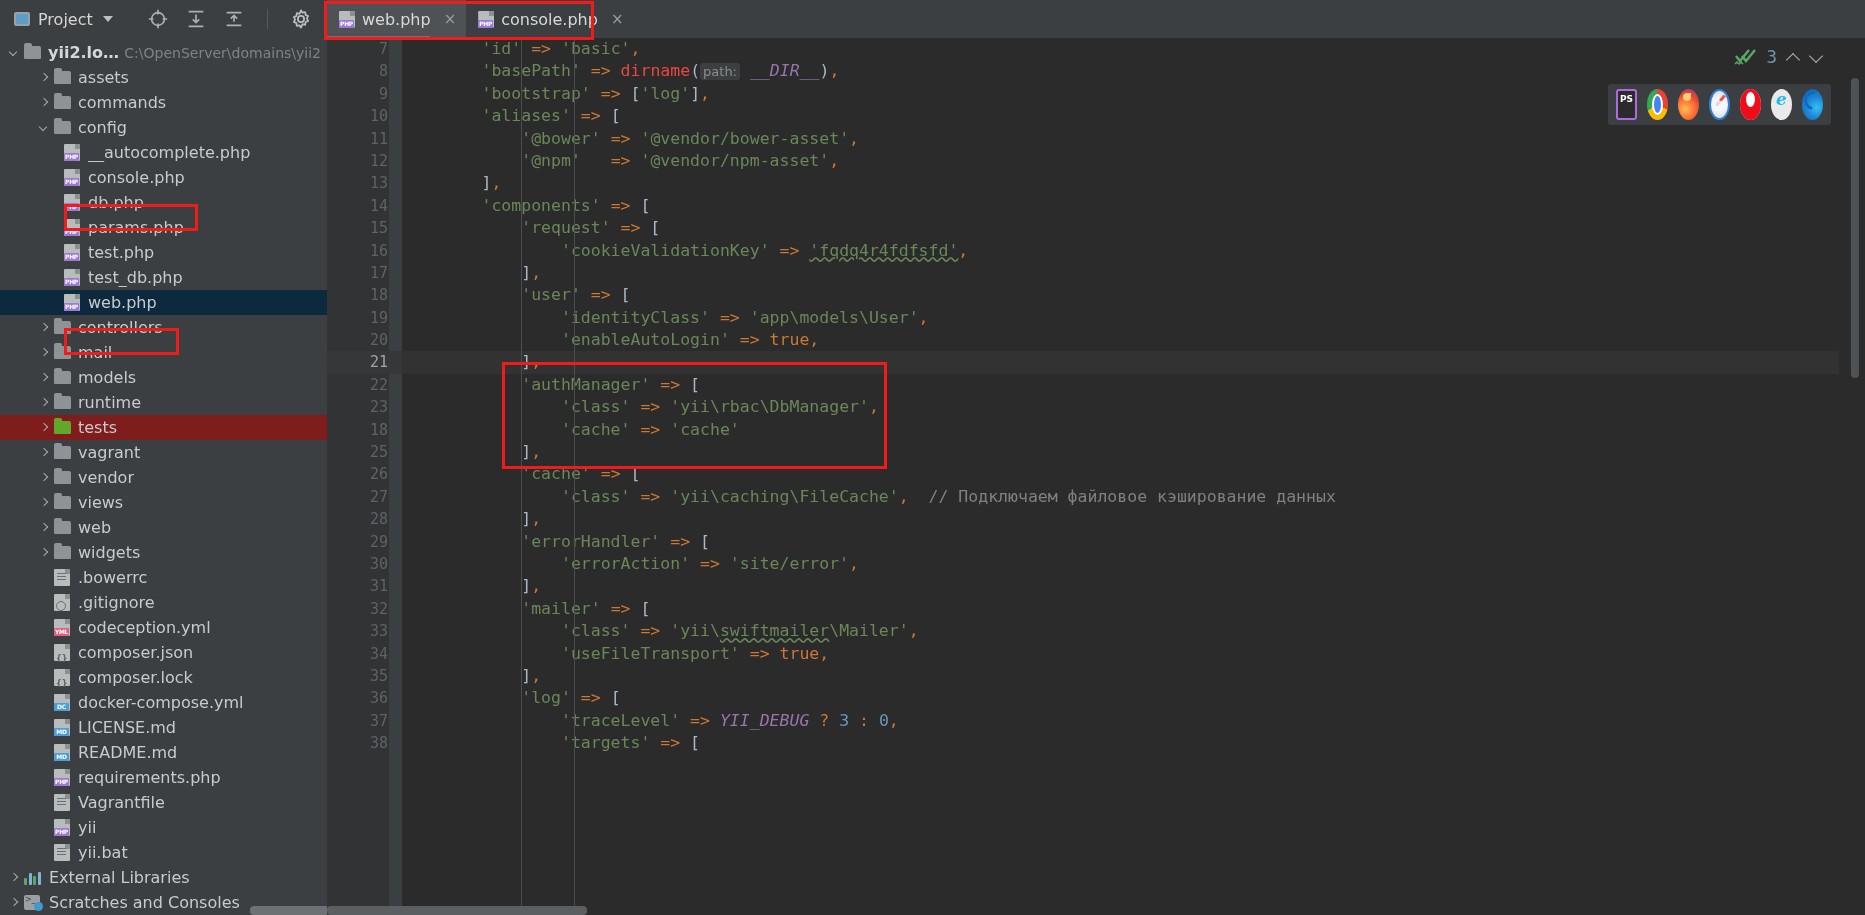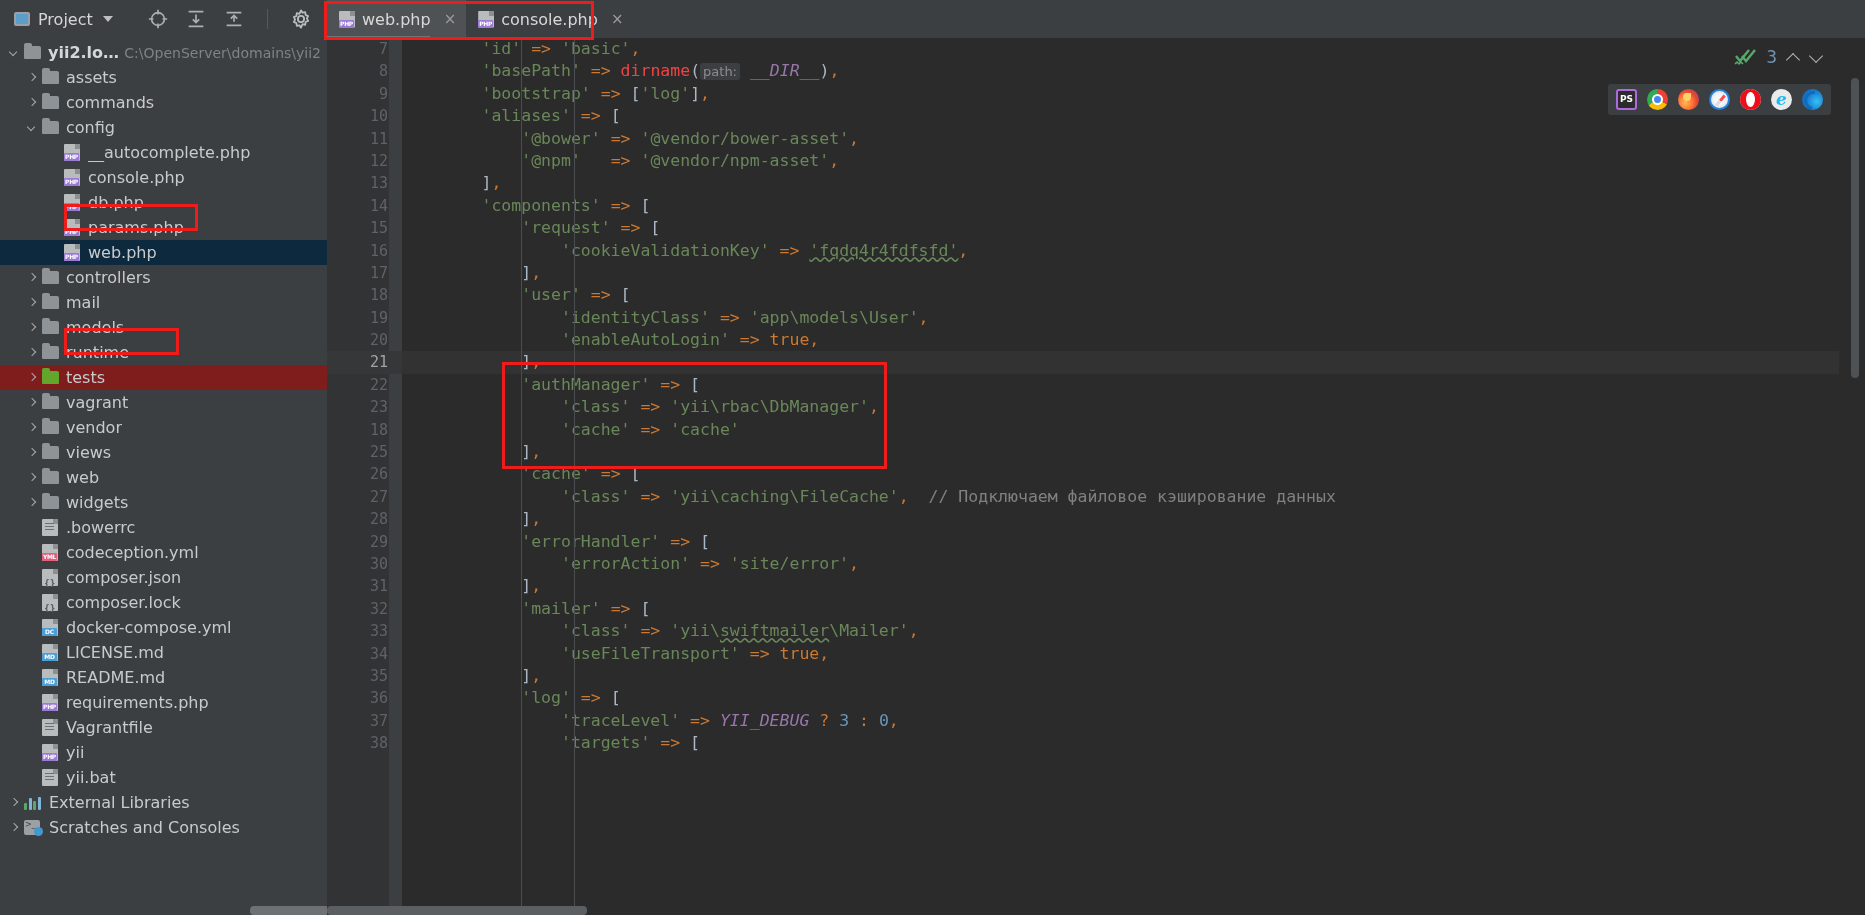--- a/index.html
+++ b/index.html
@@ -108,21 +108,21 @@
   .folder::before {
     content: ""; position: absolute; left: 0; top: -3px; width: 8px; height: 4px;
     background: #8d9396; border-radius: 2px 2px 0 0;
   }
   .folder.green { background: #62a62c; }
   .folder.green::before { background: #62a62c; }
   .lbl { overflow: hidden; text-overflow: ellipsis; }
   .lbl.bold { font-weight: bold; color: #d4d7da; }
   .path { color: #7e8386; font-size: 14px; }
   .ind0 { padding-left: 8px; }
-  .ind1 { padding-left: 26px; }
+  .ind1 { padding-left: 38px; }
   .ind2 { padding-left: 48px; }
   .fileicon-gap { margin-right: 8px; }
   .extlib { width: 18px; height: 14px; flex: 0 0 18px; margin-right: 7px; display: flex; align-items: flex-end; gap: 1.5px; }
   .extlib i { width: 3px; background: #7fb5d8; border-radius: 1px; display: block; }
   .scratch { width: 18px; height: 15px; flex: 0 0 18px; margin-right: 7px; position: relative; }
   .scratch .pg2 { position: absolute; inset: 0 2px 0 0; background: #9aa0a3; border-radius: 2px; }
   .scratch .pg2::after { content: ">_"; position: absolute; left: 1px; top: 0; font-size: 8px; color: #3c3f41; }
   .scratch .clk { position: absolute; right: -1px; bottom: -1px; width: 9px; height: 9px; background: #3f9ad1; border-radius: 50%; }
   .hl-box { position: absolute; border: 3px solid #f01c1c; pointer-events: none; z-index: 30; }
   .sb-scroll { position: absolute; left: 0; bottom: 0; height: 9px; background: #6d7173; border-radius: 4px; }
@@ -187,21 +187,21 @@
     border-left: 1.7px solid #b2b2b2; border-top: 1.7px solid #b2b2b2;
   }
   .chev.up::after { top: 4px; transform: rotate(45deg); }
   .chev.dn::after { top: 0px; transform: rotate(-135deg); }
 
   
   .browsers {
     position: absolute; right: 34px; top: 46px; display: flex; gap: 10px;
     background: #3c3f41; padding: 5px 8px; border-radius: 3px; z-index: 22;
   }
-  .bico { width: 21px; height: 21px; border-radius: 50%; position: relative; }
+  .bico { width: 21px; height: 31px; border-radius: 50%; position: relative; }
   .bico.ps { border-radius: 3px; background: #2b2b2b; border: 2px solid #b06ae0;
              color: #fff; font-size: 9px; font-weight: bold; text-align: center; line-height: 17px; }
   .bico.chrome { background: conic-gradient(#ea4335 0 33%, #fbbc05 33% 66%, #34a853 66% 100%); }
   .bico.chrome::after { content:""; position:absolute; inset:5px; background:#4285f4; border-radius:50%; border:2px solid #fff; }
   .bico.ff { background: radial-gradient(circle at 35% 65%, #ffbd4f 0%, #ff7139 38%, #e04a2f 60%, #b5279a 100%); }
   .bico.ff::after { content:""; position:absolute; left:5px; top:4px; width:8px; height:8px; background:#ffd06b; border-radius:50% 0 50% 50%; }
   .bico.safari { background: radial-gradient(circle, #f5f7fa 40%, #cfd8e3 100%); border: 2px solid #2d7fd3; }
   .bico.safari::after { content:""; position:absolute; left:8px; top:3px; width:3px; height:13px; background:linear-gradient(#ff4b4b 50%, #dcdcdc 50%); transform: rotate(40deg); }
   .bico.opera { background: #e8e8e8; }
   .bico.opera::after { content:""; position:absolute; inset:0; border-radius:50%; background:#f00c19; }
@@ -323,20 +323,38 @@
           </div>
           <div class="row ind2">
             <span class="arrow"></span>
             <span class="phpico fileicon-gap">
               <span class="pg"></span>
               <span class="fold"></span>
               <span class="badge">PHP</span>
             </span>
             <span class="lbl">params.php</span>
           </div>
+          <div class="row ind2">
+            <span class="arrow"></span>
+            <span class="phpico fileicon-gap">
+              <span class="pg"></span>
+              <span class="fold"></span>
+              <span class="badge">PHP</span>
+            </span>
+            <span class="lbl">test.php</span>
+          </div>
+          <div class="row ind2">
+            <span class="arrow"></span>
+            <span class="phpico fileicon-gap">
+              <span class="pg"></span>
+              <span class="fold"></span>
+              <span class="badge">PHP</span>
+            </span>
+            <span class="lbl">test_db.php</span>
+          </div>
           <div class="row ind2 sel-blue">
             <span class="arrow"></span>
             <span class="phpico fileicon-gap">
               <span class="pg"></span>
               <span class="fold"></span>
               <span class="badge">PHP</span>
             </span>
             <span class="lbl">web.php</span>
           </div>
           <div class="row ind1">
@@ -389,20 +407,28 @@
             <span class="folder"></span>
             <span class="lbl">widgets</span>
           </div>
           <div class="row ind1">
             <span class="arrow"></span>
             <span class="phpico fileicon-gap plain">
               <span class="pg"></span>
               <span class="fold"></span>
             </span>
             <span class="lbl">.bowerrc</span>
+          </div>
+          <div class="row ind1">
+            <span class="arrow"></span>
+            <span class="phpico fileicon-gap git">
+              <span class="pg"></span>
+              <span class="fold"></span>
+            </span>
+            <span class="lbl">.gitignore</span>
           </div>
           <div class="row ind1">
             <span class="arrow"></span>
             <span class="phpico fileicon-gap yml">
               <span class="pg"></span>
               <span class="fold"></span>
               <span class="badge">YML</span>
             </span>
             <span class="lbl">codeception.yml</span>
           </div>

